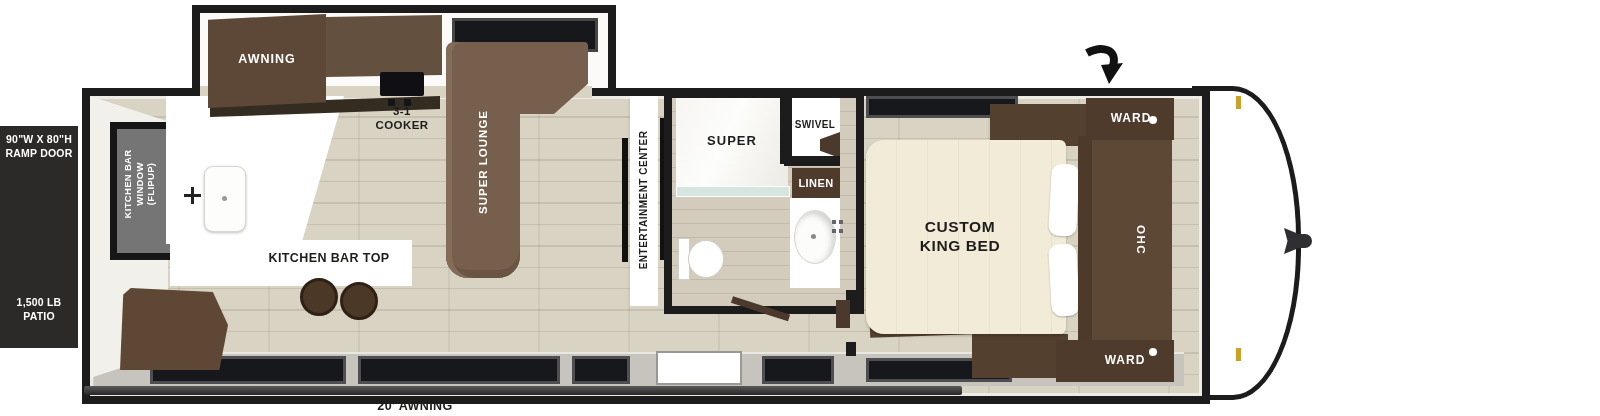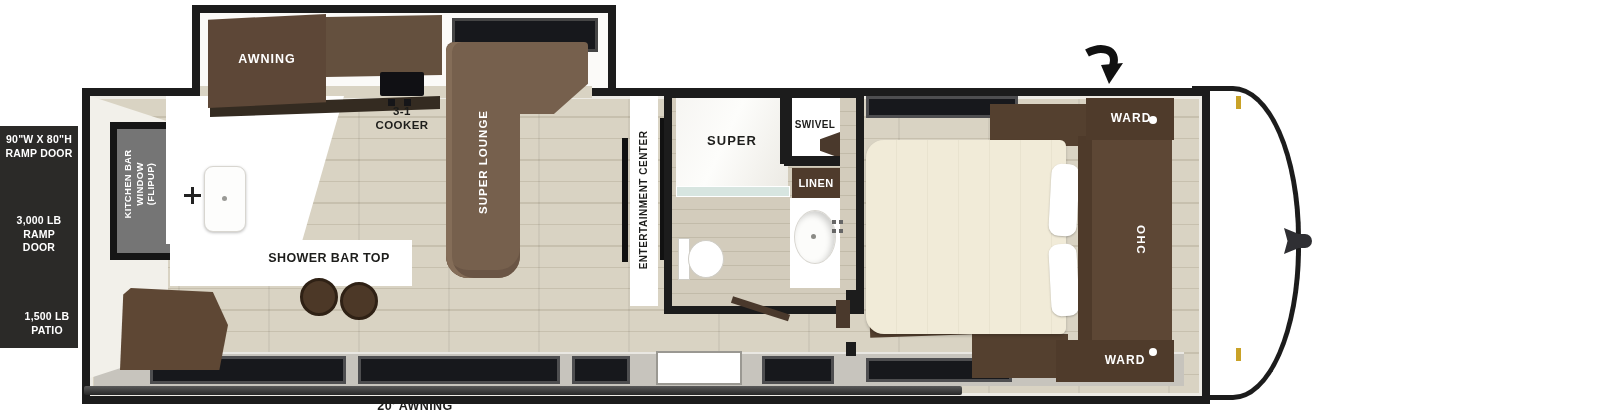--- a/index.html
+++ b/index.html
@@ -32,23 +32,21 @@
   .white{background:#fff;}
 </style>
 </head>
 <body>
 
 <div class="canvas">
 
   <div class="a specs">
     <div class="a spec ml" style="top:7px;">90"W X 80"H
 RAMP DOOR</div>
-    <div class="a spec ml" style="top:88px;">3,000 LB RAMP
-DOOR</div>
-    <div class="a spec ml" style="top:184px;padding-left:8px;">1,500 LB
+    <div class="a spec ml" style="top:170px;">1,500 LB
 PATIO</div>
   </div>
 
   <div class="a nose"></div>
   <div class="a" style="left:1236px;top:96px;width:5px;height:13px;background:#c9a227;"></div>
   <div class="a" style="left:1236px;top:348px;width:5px;height:13px;background:#c9a227;"></div>
   <div class="a" style="left:1284px;top:228px;width:16px;height:26px;background:#2f2f33;clip-path:polygon(0 0,100% 25%,100% 75%,0 100%,22% 50%);"></div>
   <div class="a" style="left:1296px;top:234px;width:16px;height:14px;background:#2f2f33;border-radius:0 8px 8px 0;"></div>
 
   <div class="a slideout"></div>
@@ -68,21 +66,21 @@
   <div class="a lbl" style="left:330px;top:399px;width:170px;font-size:12.5px;">20' AWNING</div>
 
   <div class="a" style="left:90px;top:96px;width:78px;height:282px;background:#f2f0ea;clip-path:polygon(0 0,100% 9%,100% 91%,0 100%);"></div>
   <div class="a" style="left:110px;top:122px;width:58px;height:124px;background:#757575;border:7px solid #161616;"></div>
   <div class="a lbl rotml" style="left:139px;top:184px;font-size:9.5px;color:#fff;letter-spacing:.3px;">KITCHEN BAR
 WINDOW
 (FLIPUP)</div>
 
   <div class="a white" style="left:166px;top:96px;width:178px;height:148px;clip-path:polygon(0 0,100% 0,76% 100%,0 100%);"></div>
   <div class="a white" style="left:170px;top:240px;width:242px;height:46px;"></div>
-  <div class="a lbl" style="left:248px;top:251px;width:162px;font-size:12.5px;">SHOWER BAR TOP</div>
+  <div class="a lbl" style="left:248px;top:251px;width:162px;font-size:12.5px;">KITCHEN BAR TOP</div>
   <div class="a" style="left:204px;top:166px;width:40px;height:64px;background:#fdfdfc;border:1px solid #d8d6d0;border-radius:9px;box-shadow:0 1px 3px rgba(0,0,0,.25);"></div>
   <div class="a" style="left:184px;top:194px;width:17px;height:3px;background:#222;"></div>
   <div class="a" style="left:191px;top:187px;width:3px;height:17px;background:#222;"></div>
   <div class="a" style="left:222px;top:196px;width:5px;height:5px;background:#9a9a96;border-radius:50%;"></div>
 
   <div class="a" style="left:300px;top:278px;width:32px;height:32px;background:#4c3827;border:3px solid #2f2115;border-radius:50%;"></div>
   <div class="a" style="left:340px;top:282px;width:32px;height:32px;background:#4c3827;border:3px solid #2f2115;border-radius:50%;"></div>
   <div class="a" style="left:120px;top:288px;width:108px;height:82px;background:#5e4734;clip-path:polygon(10% 0,86% 5%,100% 45%,92% 100%,0 100%,3% 8%);"></div>
 
   <div class="a" style="left:210px;top:100px;width:230px;height:13px;background:#342b21;transform:skewY(-2deg);"></div>
@@ -131,20 +129,22 @@
   <div class="a" style="left:846px;top:290px;width:10px;height:20px;background:#1c1c1c;"></div>
   <div class="a" style="left:846px;top:342px;width:10px;height:14px;background:#1c1c1c;"></div>
   <div class="a" style="left:732px;top:296px;width:60px;height:7px;background:#4a392c;transform:rotate(18deg);transform-origin:left center;"></div>
   <div class="a" style="left:836px;top:300px;width:14px;height:28px;background:#4a392c;"></div>
 
   <div class="a win" style="left:866px;top:96px;width:146px;height:16px;"></div>
   <div class="a woodD" style="left:990px;top:104px;width:96px;height:42px;"></div>
   <div class="a woodD" style="left:972px;top:334px;width:96px;height:44px;"></div>
   <div class="a woodD" style="left:870px;top:324px;width:102px;height:12px;transform:rotate(-2deg);"></div>
   <div class="a" style="left:866px;top:140px;width:200px;height:194px;background:repeating-linear-gradient(90deg,#f1ebd8 0 30px,#e9e3cf 30px 31px);border-radius:18px 6px 6px 18px;box-shadow:0 2px 3px rgba(0,0,0,.2);"></div>
+  <div class="a lbl ml" style="left:880px;top:218px;width:160px;font-size:15.5px;letter-spacing:.6px;">CUSTOM
+KING BED</div>
   <div class="a" style="left:1050px;top:164px;width:28px;height:72px;background:#fff;border-radius:10px;transform:rotate(3deg);box-shadow:0 1px 2px rgba(0,0,0,.25);"></div>
   <div class="a" style="left:1050px;top:244px;width:28px;height:72px;background:#fff;border-radius:10px;transform:rotate(-3deg);box-shadow:0 1px 2px rgba(0,0,0,.25);"></div>
 
   <div class="a" style="left:1078px;top:136px;width:94px;height:210px;background:#5d4735;box-shadow:inset 14px 0 0 #4e3a2a;"></div>
   <div class="a lbl vcw" style="left:1141px;top:240px;font-size:11.5px;color:#fff;letter-spacing:1.5px;">OHC</div>
   <div class="a" style="left:1086px;top:98px;width:88px;height:42px;background:#4f3b2b;"></div>
   <div class="a lbl" style="left:1088px;top:111px;width:86px;font-size:12px;color:#fff;letter-spacing:1px;">WARD</div>
   <div class="a" style="left:1056px;top:340px;width:118px;height:42px;background:#4f3b2b;"></div>
   <div class="a lbl" style="left:1076px;top:353px;width:98px;font-size:12px;color:#fff;letter-spacing:1px;">WARD</div>
   <div class="a" style="left:1149px;top:116px;width:8px;height:8px;background:#fff;border-radius:50%;"></div>

